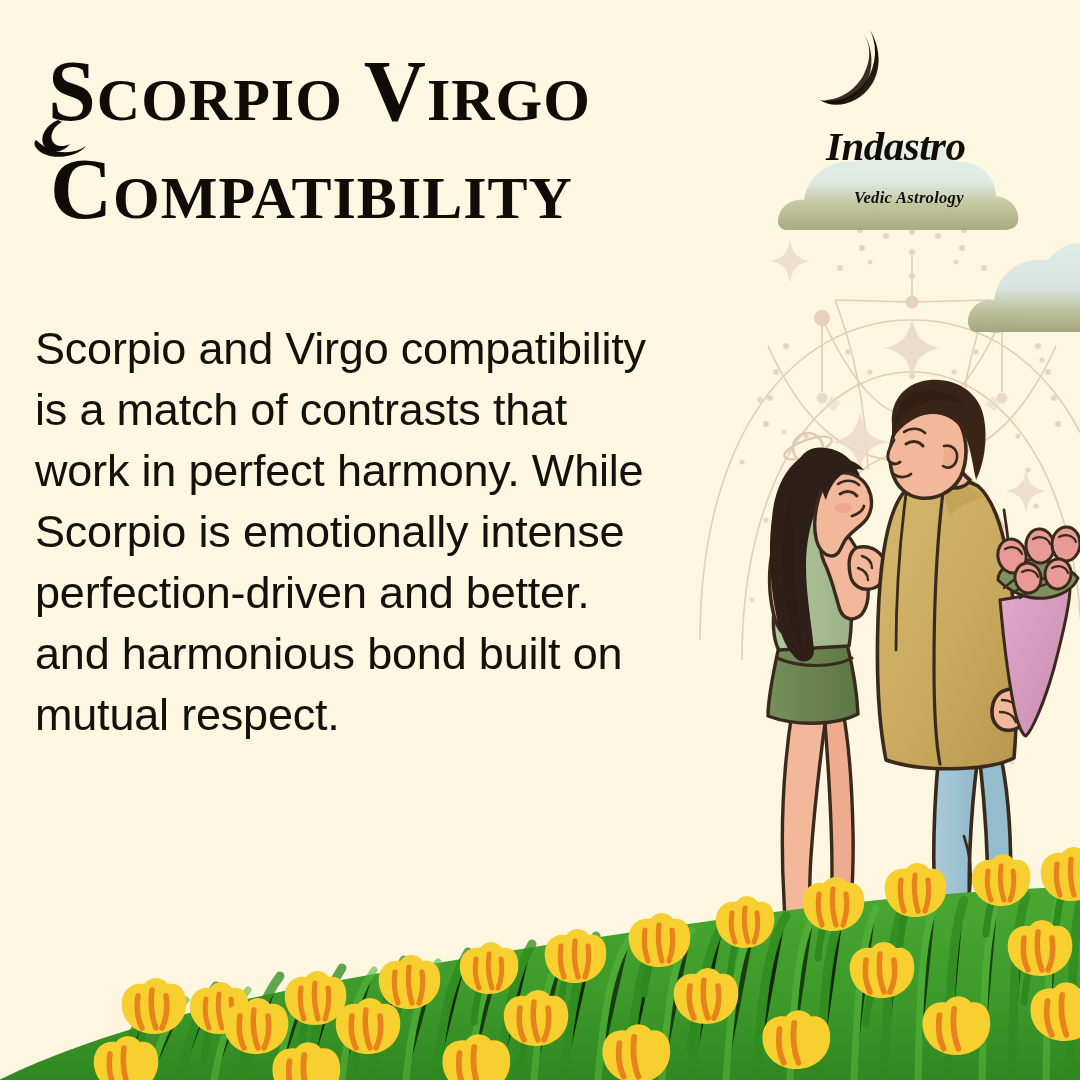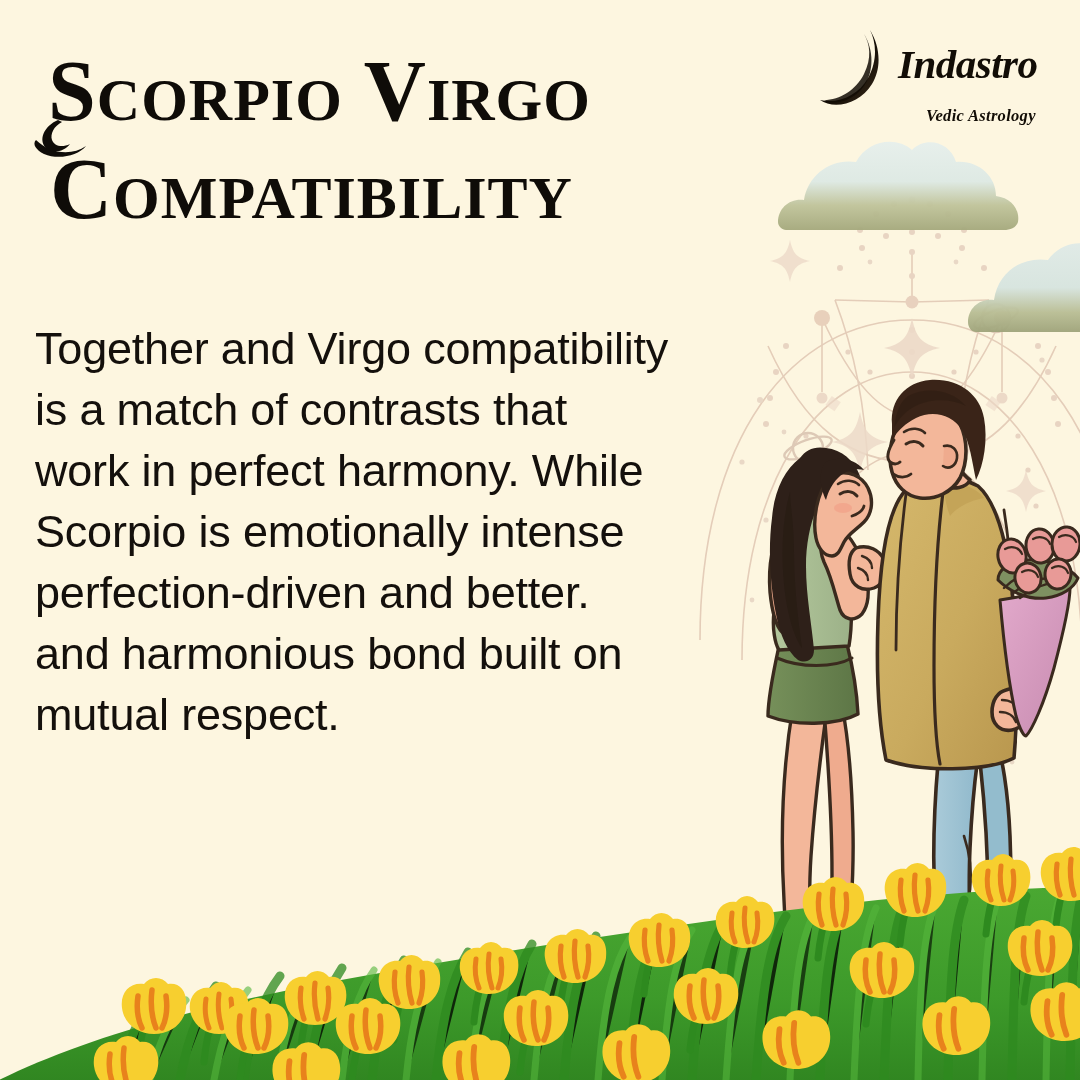--- a/index.html
+++ b/index.html
@@ -10,21 +10,21 @@
     position:relative;
   }
   #canvas{position:absolute;inset:0;width:1080px;height:1004px;}
 
   
   .art{position:absolute;inset:0;width:1080px;height:1080px;pointer-events:none;}
 
   
   .logo{
     position:absolute;left:818px;top:26px;width:248px;height:92px;
-    display:flex;align-items:flex-start;
+    display:flex;align-items:flex-start;flex-direction:column;
   }
   .logo-moon{position:relative;width:72px;height:80px;flex:0 0 auto;margin-top:2px;}
   .logo-txt{margin-left:8px;margin-top:18px;}
   .logo-name{
     font-family:"Liberation Serif", serif;
     font-style:italic;font-weight:bold;
     font-size:41px;line-height:40px;color:#120d06;letter-spacing:-0.5px;
   }
   .logo-sub{
     font-family:"Liberation Serif", serif;
@@ -653,21 +653,21 @@
         <path fill="#120c05" opacity="0.85" d="M46 6 C56 22 56 44 46 58 C36 72 18 78 6 72 C22 72 38 62 46 46 C54 30 52 16 46 6 Z"></path>
       </svg>
     </div>
     <div class="logo-txt">
       <div class="logo-name">Indastro</div>
       <div class="logo-sub">Vedic Astrology</div>
     </div>
   </div>
 
   <div class="body-copy">
-    <span class="ln">Together and Virgo compatibility</span>
+    <span class="ln">Scorpio and Virgo compatibility</span>
     <span class="ln">is a match of contrasts that</span>
     <span class="ln">work in perfect harmony. While</span>
     <span class="ln">Scorpio is emotionally intense</span>
     <span class="ln">perfection-driven and better.</span>
     <span class="ln">and harmonious bond built on</span>
     <span class="ln">mutual respect.</span>
   </div>
 
 </div>
 

